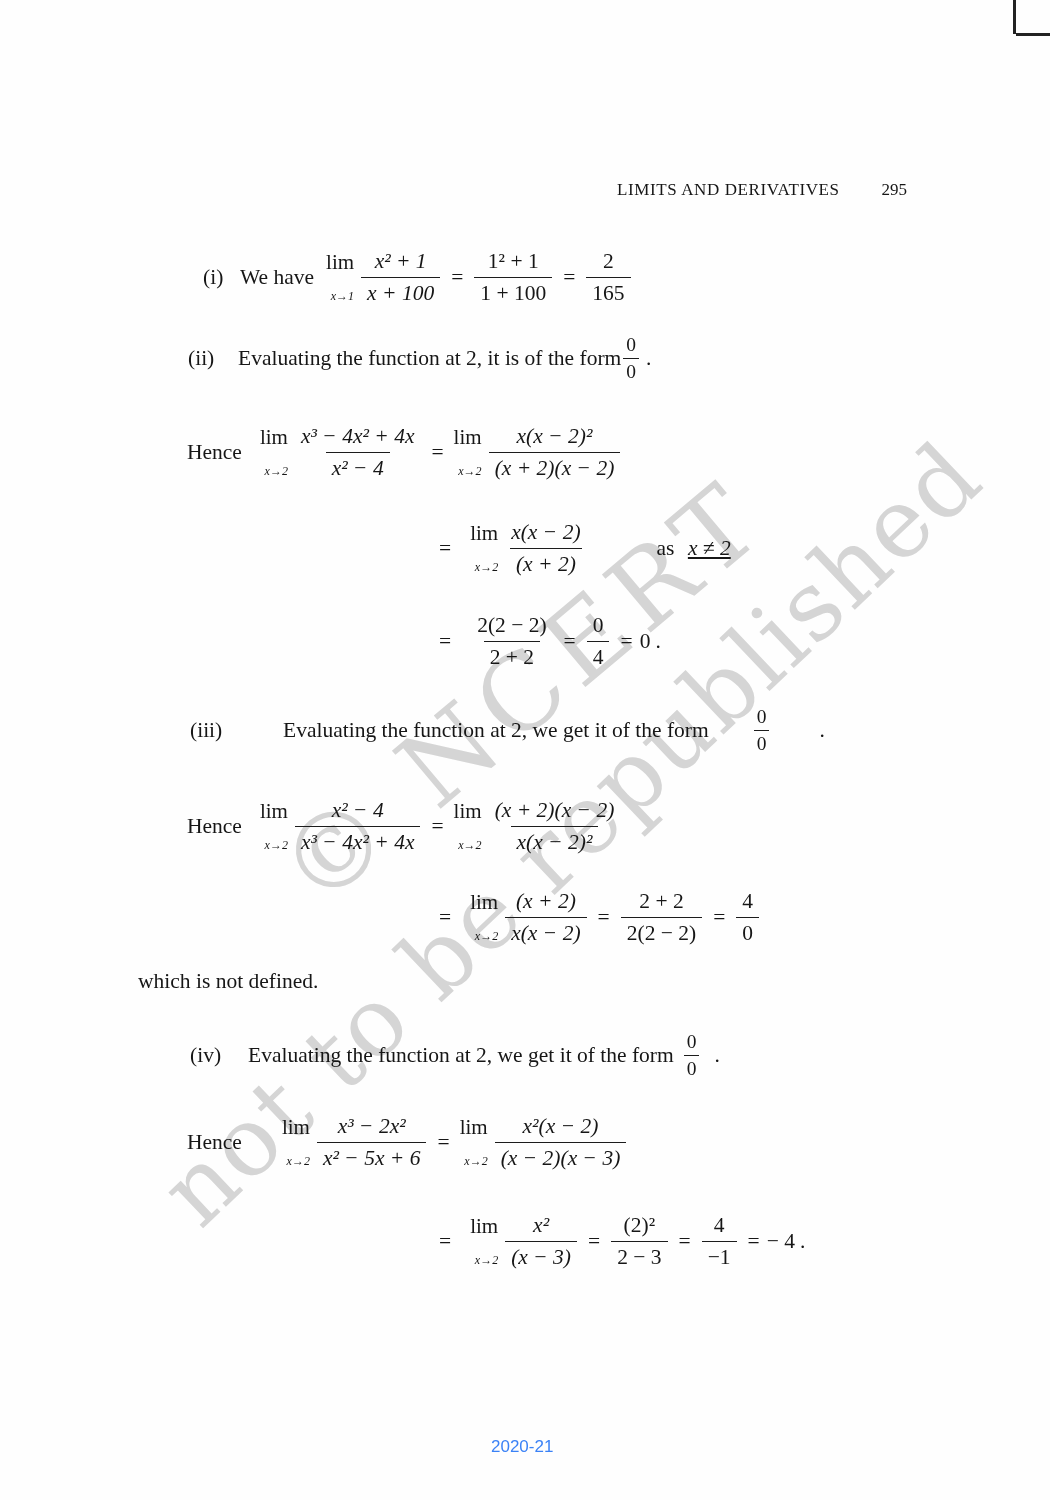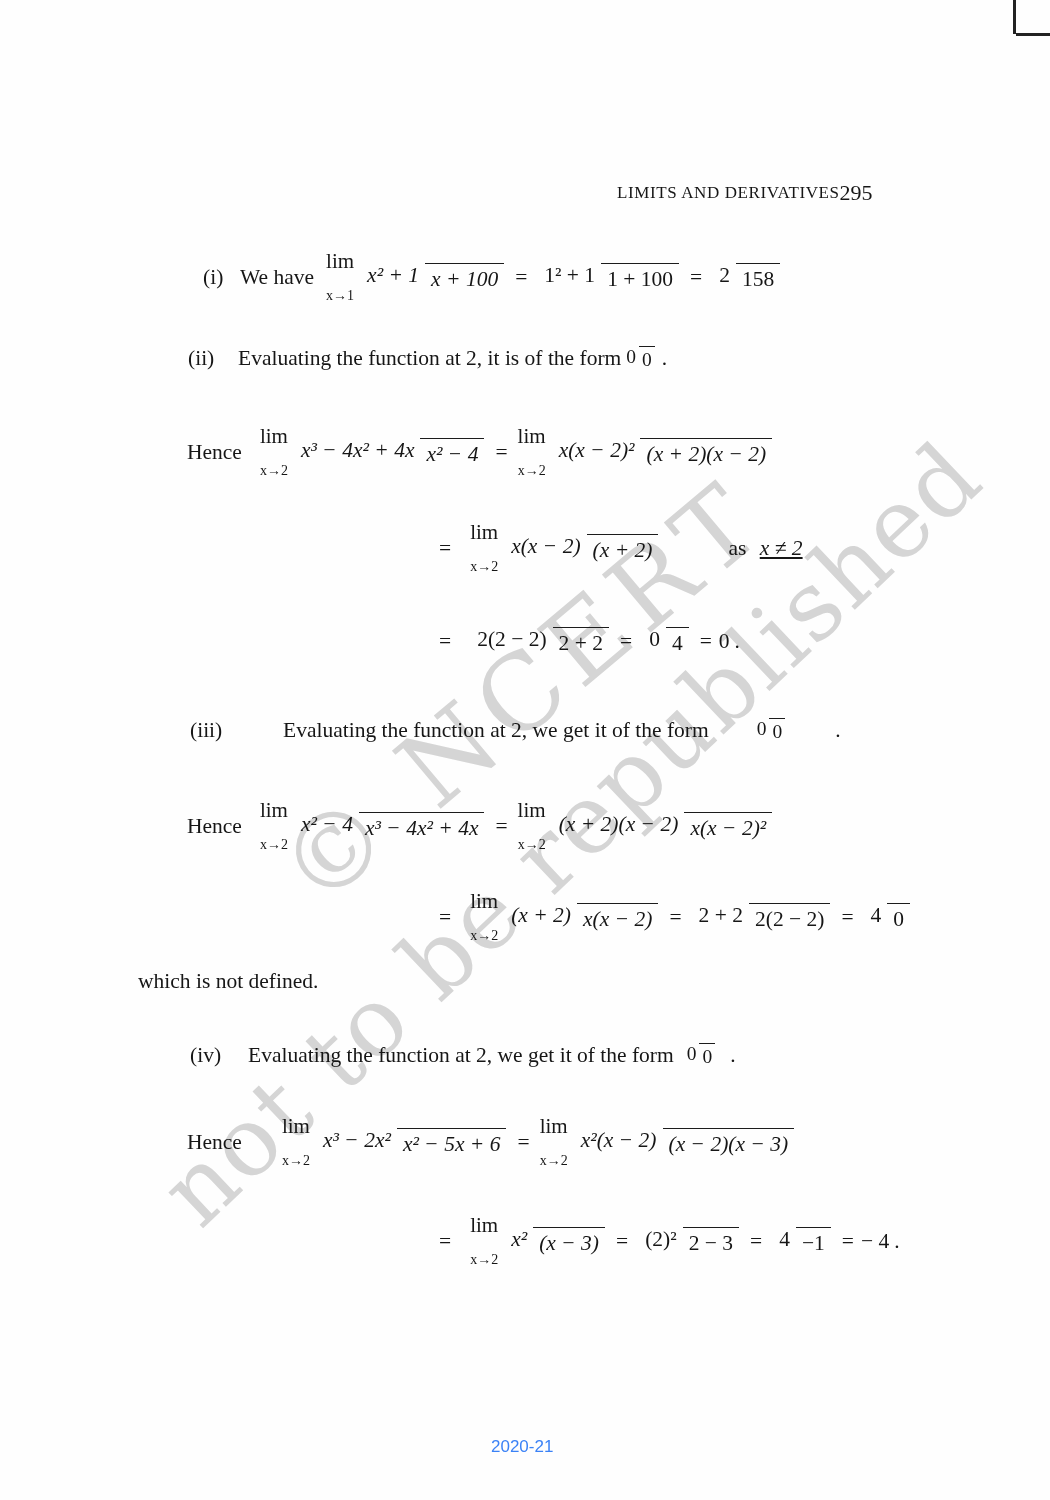--- a/index.html
+++ b/index.html
@@ -35,43 +35,43 @@
   .row {
     position: absolute;
     display: flex;
     align-items: center;
     white-space: nowrap;
     font-size: 21.5px;
   }
   .lbl { display: inline-block; width: 50px; flex: 0 0 auto; }
   .lbl-i { padding-left: 8px; width: 45px; }
 
-  .frac { display: inline-flex; flex-direction: row; align-items: center; margin: 0 4px; text-align: center; }
+  .frac { display: inline-flex; flex-direction: column; align-items: center; margin: 0 4px; text-align: center; }
   .frac .num { padding: 0 6px 3px; line-height: 1.12; }
   .frac .den { border-top: 1.6px solid #1c1c1c; padding: 3px 6px 0; line-height: 1.12; }
   .frac.small { font-size: 19.5px; margin: 0 2px; }
   .frac.small .num { padding: 0 3px 2px; }
   .frac.small .den { padding: 2px 3px 0; }
 
   .lim { display: inline-flex; flex-direction: column; align-items: flex-end; margin: 0 3px; line-height: 1; flex: 0 0 auto; }
   .lim .lim-op { font-size: 21px; }
-  .lim .lim-sub { font-size: 14px; margin-top: 17px; }
+  .lim .lim-sub { font-size: 12px; font-style: italic; margin-top: 17px; }
 
   .it { font-style: italic; }
   .eq { margin: 0 7px; }
   .eq-lead { margin: 0 16px 0 2px; }
   .period { margin-left: 5px; }
   .gap12 { margin-left: 12px; }
   .gap18 { margin-left: 18px; }
   .gap40 { margin-left: 40px; }
   .note { margin-left: 66px; }
   .note .expr { margin-left: 8px; text-decoration: underline; }
 
   .hdr-title { font-size: 17px; letter-spacing: 0.6px; }
-  .hdr-num { font-size: 22px; }
+  .hdr-num { font-size: 17px; margin-left: 42px; }
   .footer-year { font-family: "Liberation Sans", sans-serif; font-size: 17px; color: #3b82f6; }
 </style>
 </head>
 <body>
 
 <div class="page">
 
   <div class="watermark-layer">
     <div class="wm-line wm1">© NCERT</div>
     <div class="wm-line wm2">not to be republished</div>
@@ -99,21 +99,21 @@
         <span class="den">x + 100</span>
       </span>
       <span class="eq">=</span>
       <span class="frac">
         <span class="num">1² + 1</span>
         <span class="den">1 + 100</span>
       </span>
       <span class="eq">=</span>
       <span class="frac">
         <span class="num">2</span>
-        <span class="den">158</span>
+        <span class="den">165</span>
       </span>
     </div>
 
     <div class="row" style="left:188px; top:324px; height:68px;">
       <span class="lbl">(ii)</span>
       <span>Evaluating the function at 2, it is of the form</span>
       <span class="frac small gap12">
         <span class="num">0</span>
         <span class="den">0</span>
       </span>

